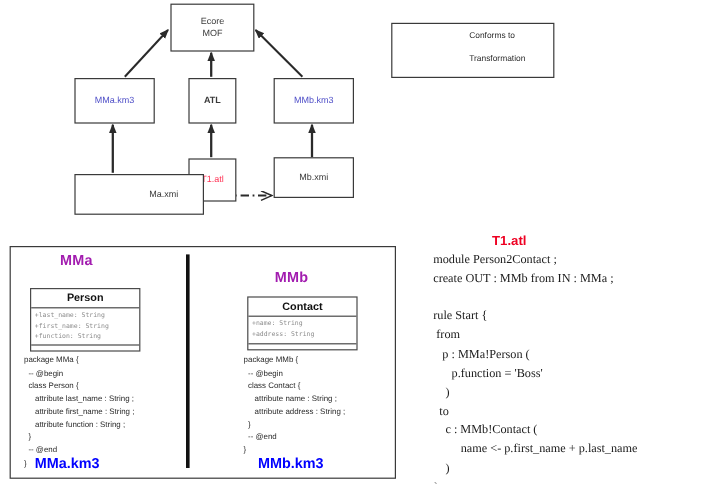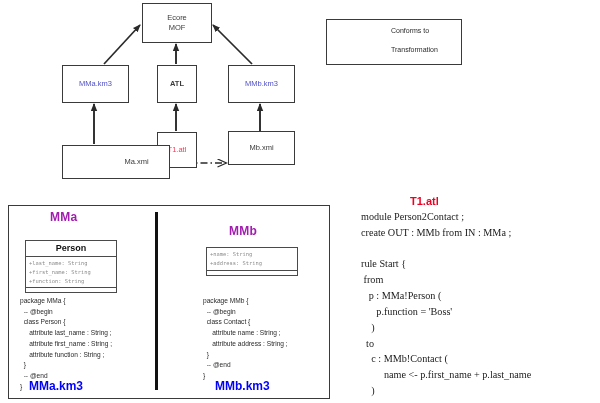--- a/index.html
+++ b/index.html
@@ -127,20 +127,21 @@
      attribute function : String ;
   }
   -- @end
 }</div>
 
 <div class="km3-file" style="left:29px;top:379px;">MMa.km3</div>
 
 <div class="mm-title" style="left:229px;top:224px;">MMb</div>
 
 <div class="uml" style="left:206px;top:247px;width:90px;">
+  <div class="uml-name">Contact</div>
   <div class="uml-attrs">
     <div>+name: String</div>
     <div>+address: String</div>
   </div>
   <div class="uml-ops"></div>
 </div>
 
 <div class="km3" style="left:203px;top:296px;">package MMb {
   -- @begin
   class Contact {

